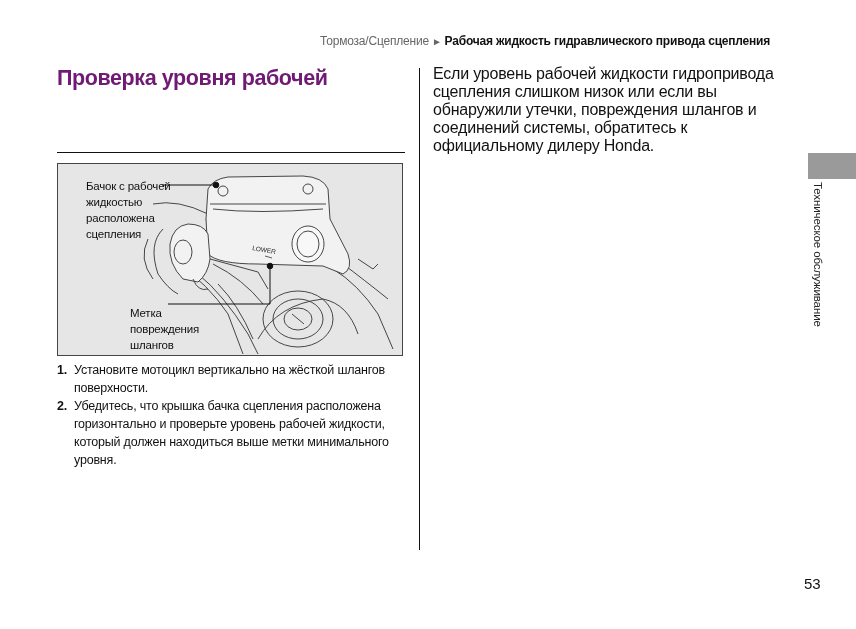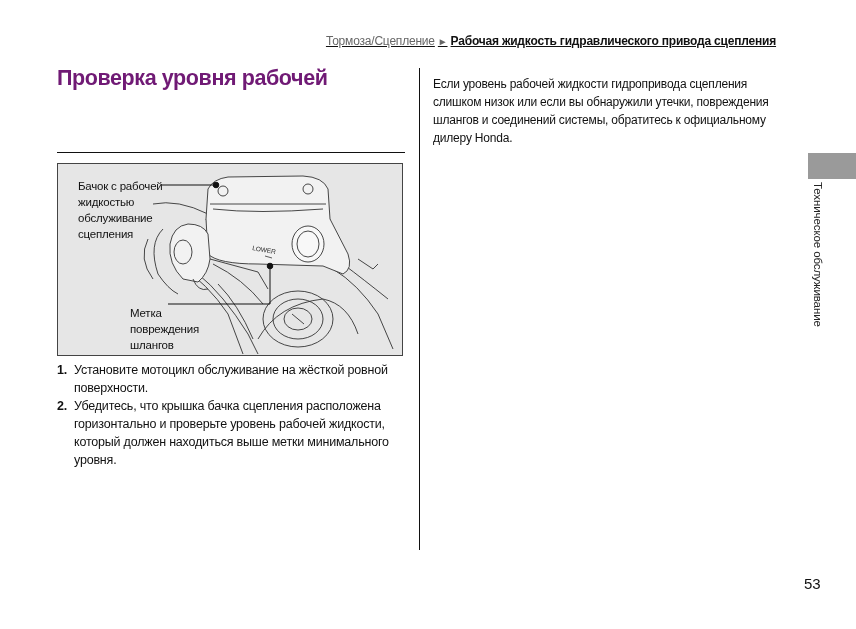--- a/index.html
+++ b/index.html
@@ -3,23 +3,22 @@
   <meta charset="utf-8">
   <style>
     html, body { margin: 0; padding: 0; }
     body {
       width: 856px; height: 629px; position: relative; overflow: hidden;
       background: #ffffff; color: #111;
       font-family: "Liberation Sans", sans-serif;
     }
     .breadcrumb {
       position: absolute; left: 320px; top: 34px; width: 462px;
-      text-align: center; font-size: 12px; white-space: nowrap;
+      text-align: left; font-size: 12px; white-space: nowrap;
       letter-spacing: -0.2px;
-      text-decoration: underline;
     }
     .breadcrumb .crumb-parent { color: #666; }
     .breadcrumb .crumb-sep { color: #666; font-size: 10px; margin: 0 3px; }
     .breadcrumb .crumb-current { color: #111; font-weight: bold; }
 
     .title {
       position: absolute; left: 57px; top: 64px; width: 350px;
       font-size: 21.5px; font-weight: bold; line-height: 29px;
       letter-spacing: -0.4px; color: #701a75; margin: 0;
     }
@@ -30,39 +29,39 @@
 
     .figure {
       position: absolute; left: 57px; top: 163px; width: 344px; height: 191px;
       background: #e6e6e6; border: 1px solid #444;
     }
     .figure svg { position: absolute; left: 0; top: 0; }
     .fig-label {
       position: absolute; font-size: 11.5px; line-height: 16px; color: #111;
       letter-spacing: -0.2px;
     }
-    .fig-label-reservoir { left: 20px; top: 14px; width: 100px; }
+    .fig-label-reservoir { left: 28px; top: 14px; width: 100px; }
     .fig-label-minmark { left: 72px; top: 133px; width: 90px; margin-top: 8px; }
 
     .steps {
       position: absolute; left: 57px; top: 361px; width: 350px;
       margin: 0; padding: 0; list-style: none;
       font-size: 12.5px; line-height: 18px; letter-spacing: -0.2px;
     }
     .steps li { position: relative; padding-left: 17px; }
     .steps .step-num { position: absolute; left: 0; top: 0; font-weight: bold; }
 
     .col-divider {
       position: absolute; left: 419px; top: 68px; width: 0; height: 482px;
       border-left: 1px solid #111;
     }
 
     .note {
-      position: absolute; left: 433px; top: 75px; width: 345px;
-      font-size: 12px; line-height: 18px; letter-spacing: -0.2px; margin: 0;
+      position: absolute; left: 433px; top: 65px; width: 345px;
+      font-size: 16px; line-height: 18px; letter-spacing: -0.2px; margin: 0;
     }
 
     .side-tab {
       position: absolute; left: 808px; top: 153px; width: 48px; height: 26px;
       background: #9a9a9a;
     }
     .side-label {
       position: absolute; left: 812px; top: 182px;
       writing-mode: vertical-rl; font-size: 11.5px; color: #222;
       letter-spacing: -0.1px; white-space: nowrap;
@@ -128,34 +127,34 @@
     <g stroke="#111" stroke-width="1" fill="#111">
       <line x1="104" y1="21" x2="158" y2="21"></line>
       <circle cx="158" cy="21" r="2.8"></circle>
       <polyline points="110,140 212,140 212,102" fill="none"></polyline>
       <circle cx="212" cy="102" r="2.8"></circle>
     </g>
   </svg>
   <div class="fig-label fig-label-reservoir">
     <span>Бачок с рабочей</span><br>
     <span>жидкостью</span><br>
-    <span>обслуживание</span><br>
+    <span>расположена</span><br>
     <span>сцепления</span>
   </div>
   <div class="fig-label fig-label-minmark">
     <span>Метка</span><br>
     <span>повреждения</span><br>
     <span>шлангов</span>
   </div>
 </div>
 
 <ol class="steps">
   <li>
     <span class="step-num">1.</span>
-    <span>Установите мотоцикл обслуживание на жёсткой ровной поверхности.</span>
+    <span>Установите мотоцикл вертикально на жёсткой шлангов поверхности.</span>
   </li>
   <li>
     <span class="step-num">2.</span>
     <span>Убедитесь, что крышка бачка сцепления расположена горизонтально и проверьте уровень рабочей жидкости, который должен находиться выше метки минимального уровня.</span>
   </li>
 </ol>
 
 <div class="col-divider"></div>
 
 <p class="note">Если уровень рабочей жидкости гидропривода сцепления слишком низок или если вы обнаружили утечки, повреждения шлангов и соединений системы, обратитесь к официальному дилеру Honda.</p>

